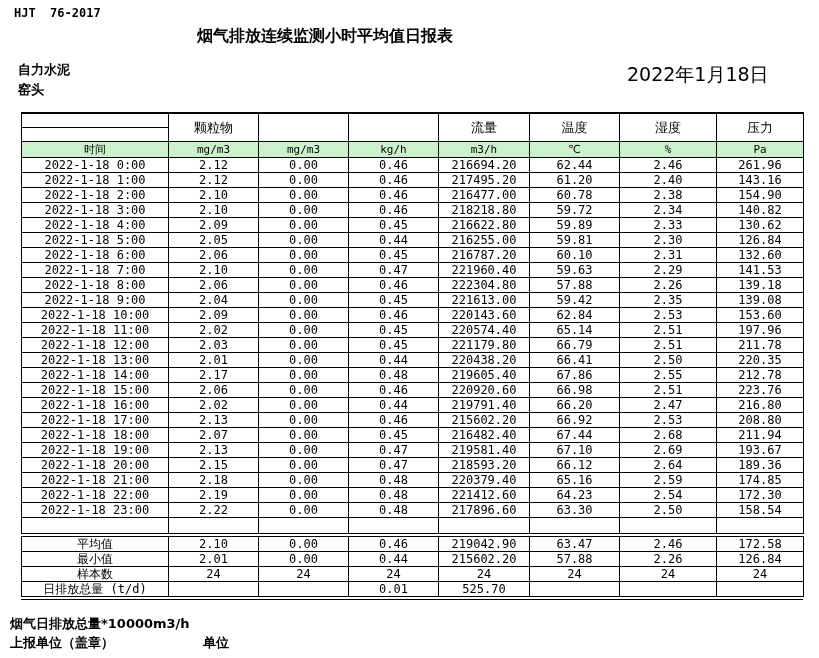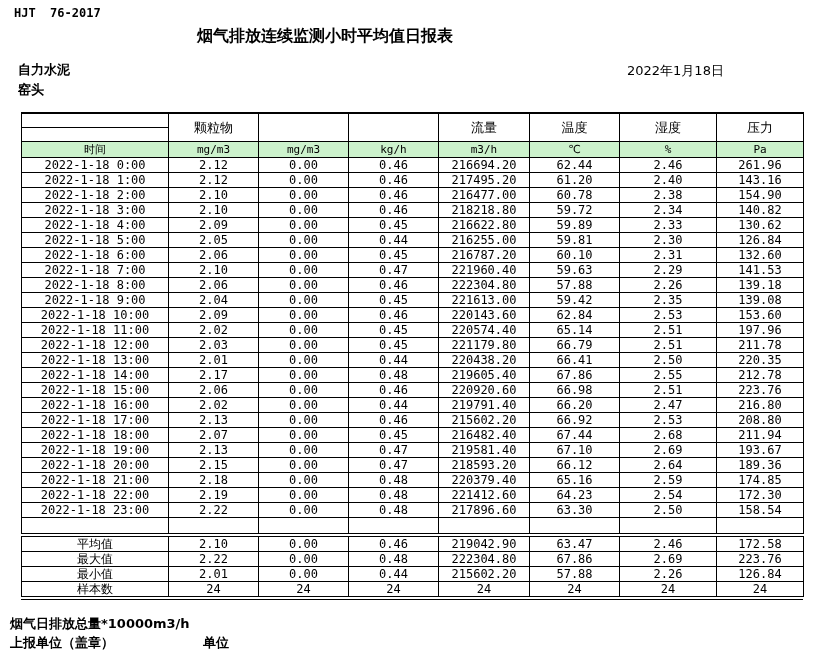--- a/index.html
+++ b/index.html
@@ -23,21 +23,21 @@
   .company {
     position: absolute; left: 18px; top: 61px;
     font-weight: bold; font-size: 13px;
   }
   .station {
     position: absolute; left: 18px; top: 81px;
     font-weight: bold; font-size: 13px;
   }
   .report-date {
     position: absolute; left: 627px; top: 62px;
-    font-size: 13px;
+    font-size: 19px;
   }
   .tablezone {
     position: absolute; left: 21px; top: 112px; width: 782px;
   }
   table {
     border-collapse: collapse; table-layout: fixed;
     width: 782px;
   }
   td {
     border: 1px solid #000;
@@ -391,49 +391,49 @@
           <td>平均值</td>
           <td>2.10</td>
           <td>0.00</td>
           <td>0.46</td>
           <td>219042.90</td>
           <td>63.47</td>
           <td>2.46</td>
           <td>172.58</td>
         </tr>
         <tr>
-          <td>最大值</td>
-          <td>2.22</td>
-          <td>0.00</td>
-          <td>0.48</td>
-          <td>222304.80</td>
-          <td>67.86</td>
-          <td>2.69</td>
-          <td>223.76</td>
-        </tr>
-        <tr>
           <td>最小值</td>
           <td>2.01</td>
           <td>0.00</td>
           <td>0.44</td>
           <td>215602.20</td>
           <td>57.88</td>
           <td>2.26</td>
           <td>126.84</td>
         </tr>
         <tr>
           <td>样本数</td>
           <td>24</td>
           <td>24</td>
           <td>24</td>
           <td>24</td>
           <td>24</td>
           <td>24</td>
           <td>24</td>
         </tr>
+        <tr>
+          <td>日排放总量 (t/d)</td>
+          <td></td>
+          <td></td>
+          <td>0.01</td>
+          <td>525.70</td>
+          <td></td>
+          <td></td>
+          <td></td>
+        </tr>
       </tbody>
   </table>
 
   <div class="bottom-line"></div>
 </div>
 
 <div class="footnote">烟气日排放总量*10000m3/h</div>
 <div class="report-unit">上报单位（盖章）</div>
 <div class="unit-label">单位</div>
 

